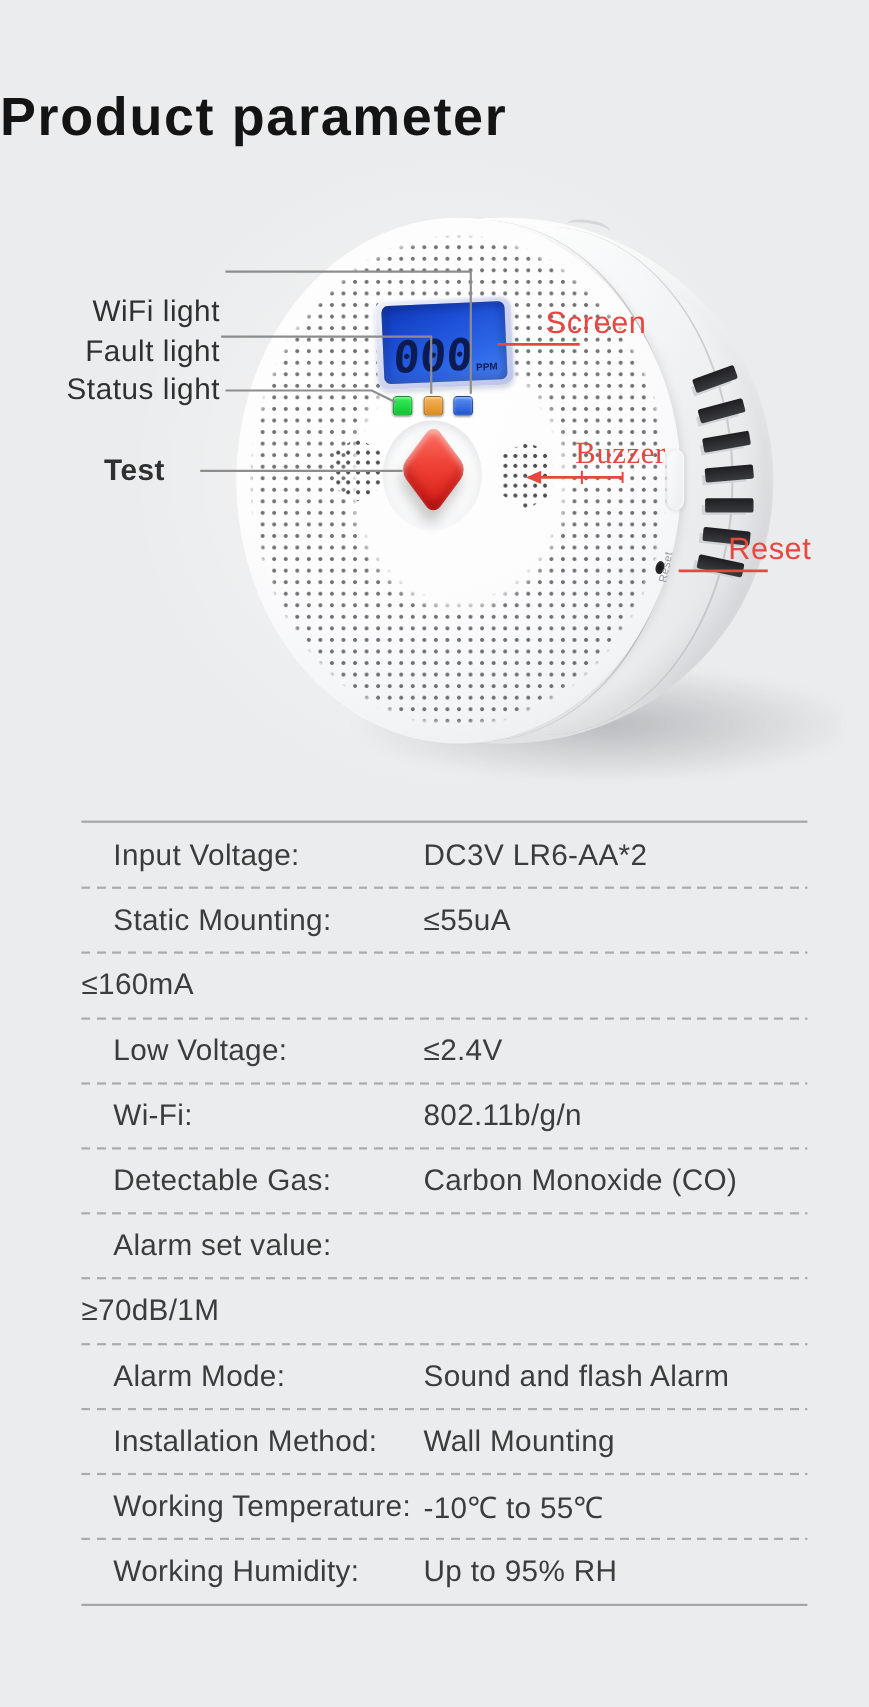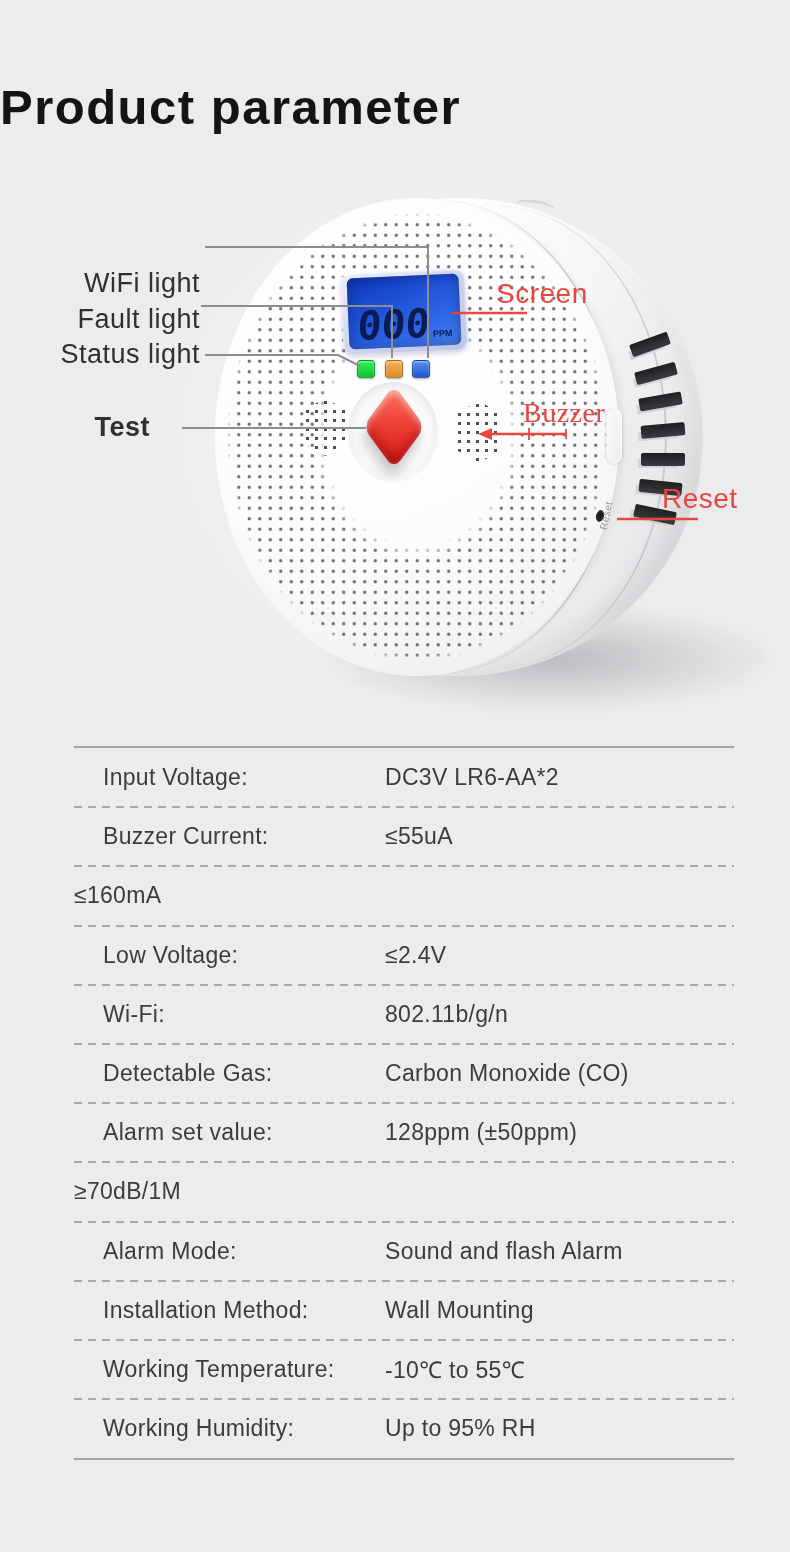--- a/index.html
+++ b/index.html
@@ -162,21 +162,21 @@
   .co-reset  { left: 662px; top: 484px; }
 
   
   .spec-table {
     position: absolute; left: 74px; top: 746px; width: 660px; z-index: 1;
     border-top: 2px solid #a6a6a6; border-bottom: 2px solid #a6a6a6;
   }
   .spec-row {
     position: relative; height: 59.2px;
     display: flex; align-items: center;
-    font-size: 23px; color: #3c3c3c; letter-spacing: 0.3px;
+    font-size: 27px; color: #3c3c3c; letter-spacing: 0.3px;
   }
   .spec-row + .spec-row::before {
     content: ""; position: absolute; left: 0; right: 0; top: -1px; height: 2px;
     background: repeating-linear-gradient(90deg, #ababab 0 8px, rgba(0,0,0,0) 8px 14px);
   }
   .spec-label { margin-left: 29px; width: 282px; }
   .spec-value { flex: 1; }
 </style>
 </head>
 <body>
@@ -251,41 +251,40 @@
   <div class="callout-red co-buzzer">Buzzer</div>
   <div class="callout-red co-reset">Reset</div>
 </div>
 
 <div class="spec-table">
   <div class="spec-row">
     <span class="spec-label">Input Voltage:</span>
     <span class="spec-value">DC3V LR6-AA*2</span>
   </div>
   <div class="spec-row">
-    <span class="spec-label">Buzzer Current:</span>
+    <span class="spec-label">Static Mounting:</span>
     <span class="spec-value">≤55uA</span>
   </div>
   <div class="spec-row">
     <span class="spec-value">≤160mA</span>
   </div>
   <div class="spec-row">
     <span class="spec-label">Low Voltage:</span>
     <span class="spec-value">≤2.4V</span>
   </div>
   <div class="spec-row">
     <span class="spec-label">Wi-Fi:</span>
     <span class="spec-value">802.11b/g/n</span>
   </div>
   <div class="spec-row">
     <span class="spec-label">Detectable Gas:</span>
     <span class="spec-value">Carbon Monoxide (CO)</span>
   </div>
   <div class="spec-row">
     <span class="spec-label">Alarm set value:</span>
-    <span class="spec-value">128ppm (±50ppm)</span>
   </div>
   <div class="spec-row">
     <span class="spec-value">≥70dB/1M</span>
   </div>
   <div class="spec-row">
     <span class="spec-label">Alarm Mode:</span>
     <span class="spec-value">Sound and flash Alarm</span>
   </div>
   <div class="spec-row">
     <span class="spec-label">Installation Method:</span>

